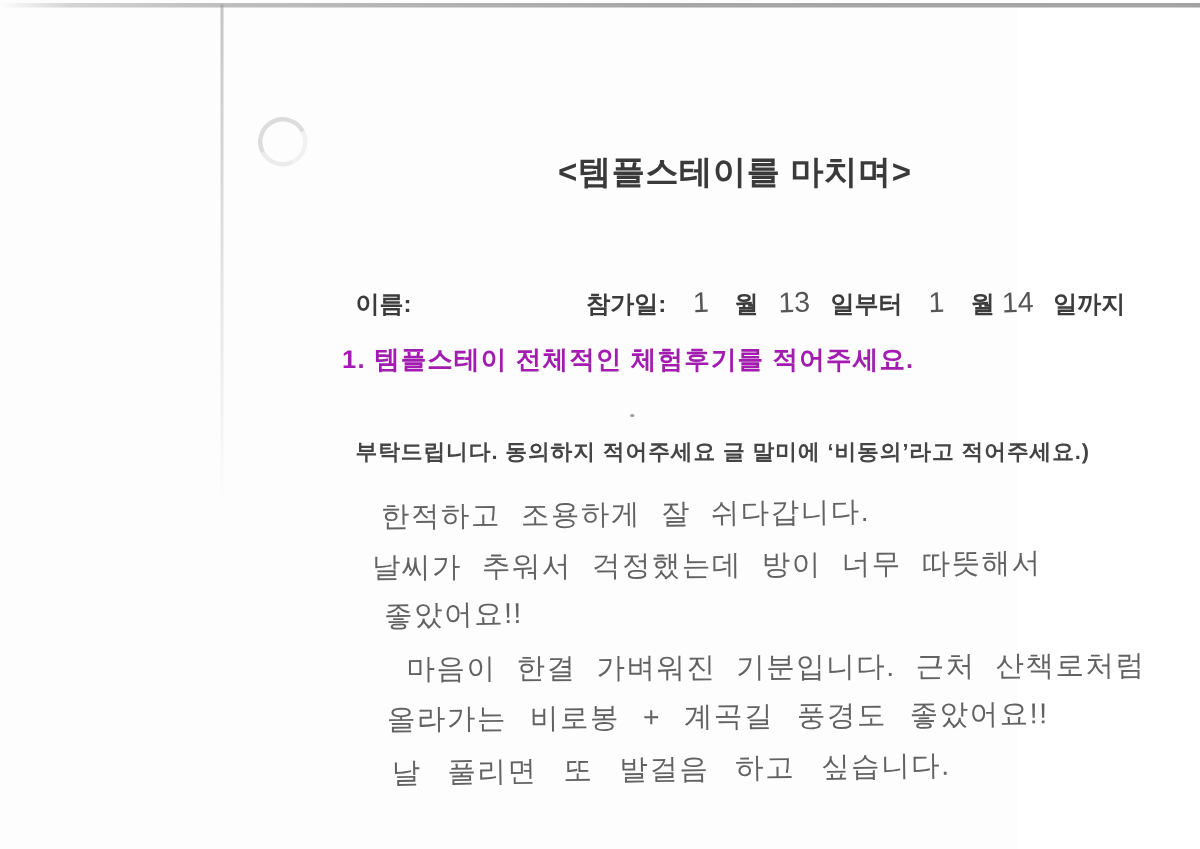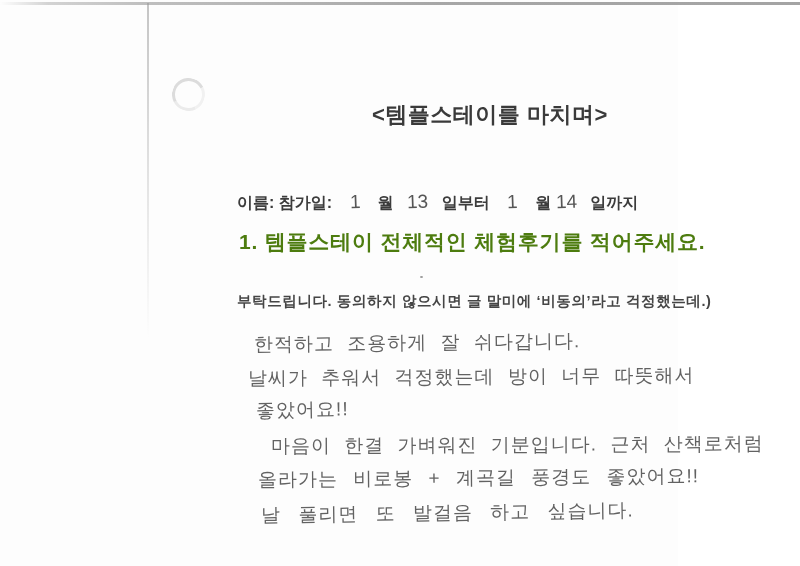--- a/index.html
+++ b/index.html
@@ -50,33 +50,33 @@
     position: absolute; left: 372px; top: 100px;
     font-size: 22px; font-weight: 700; color: #3a3a3a;
     letter-spacing: 0.5px; white-space: nowrap;
   }
   .meta-row {
     position: absolute; left: 237px; top: 160px; width: 540px;
     font-size: 16px; font-weight: 700; color: #3c3c3c;
     white-space: nowrap;
   }
   .meta-row .name-label { display: inline-block; margin-top: 33px; }
-  .meta-row .date-label { display: inline-block; }
+  .meta-row .date-label { display: inline-block; margin-left: 112px; }
   .printed-piece { display: inline-block; color: #3c3c3c; }
   .hw-piece {
     display: inline-block;
     font-weight: 400; color: #565656; font-size: 19px;
     transform: rotate(-2deg);
   }
   .m-l-sm { margin-left: 9px; }
   .m-l-md { margin-left: 13px; }
 
   .question-prompt {
-    position: absolute; left: 239px; top: 228px;
-    font-size: 21px; font-weight: 700; color: #4d7c0f;
+    position: absolute; left: 228px; top: 228px;
+    font-size: 17px; font-weight: 700; color: #a21caf;
     letter-spacing: 0.8px; white-space: nowrap;
   }
   .note-line1 {
     position: absolute; left: 237px; top: 262px;
     font-size: 14.5px; font-weight: 600; color: #454545;
     letter-spacing: 0.6px; white-space: nowrap;
   }
   .note-gap { display: inline-block; width: 76px; }
   .note-line2 {
     position: absolute; left: 237px; top: 292px;
@@ -118,21 +118,21 @@
     <span class="printed-piece m-l-md">월</span>
     <span class="hw-piece m-l-sm">13</span>
     <span class="printed-piece m-l-sm">일부터</span>
     <span class="hw-piece m-l-md">1</span>
     <span class="printed-piece m-l-md">월</span>
     <span class="hw-piece">14</span>
     <span class="printed-piece m-l-sm">일까지</span>
   </div>
 
   <div class="question-prompt">1. 템플스테이 전체적인 체험후기를 적어주세요.</div>
-  <div class="note-line2">부탁드립니다. 동의하지 않으시면 글 말미에 ‘비동의’라고 걱정했는데.)</div>
+  <div class="note-line2">부탁드립니다. 동의하지 적어주세요 글 말미에 ‘비동의’라고 적어주세요.)</div>
 
   <div class="answer-area">
     <div class="hw-line hw1">한적하고 조용하게 잘 쉬다갑니다.</div>
     <div class="hw-line hw2">날씨가 추워서 걱정했는데 방이 너무 따뜻해서</div>
     <div class="hw-line hw3">좋았어요!!</div>
     <div class="hw-line hw4">마음이 한결 가벼워진 기분입니다. 근처 산책로처럼</div>
     <div class="hw-line hw5">올라가는 비로봉 + 계곡길 풍경도 좋았어요!!</div>
     <div class="hw-line hw6">날 풀리면 또 발걸음 하고 싶습니다.</div>
   </div>
 

